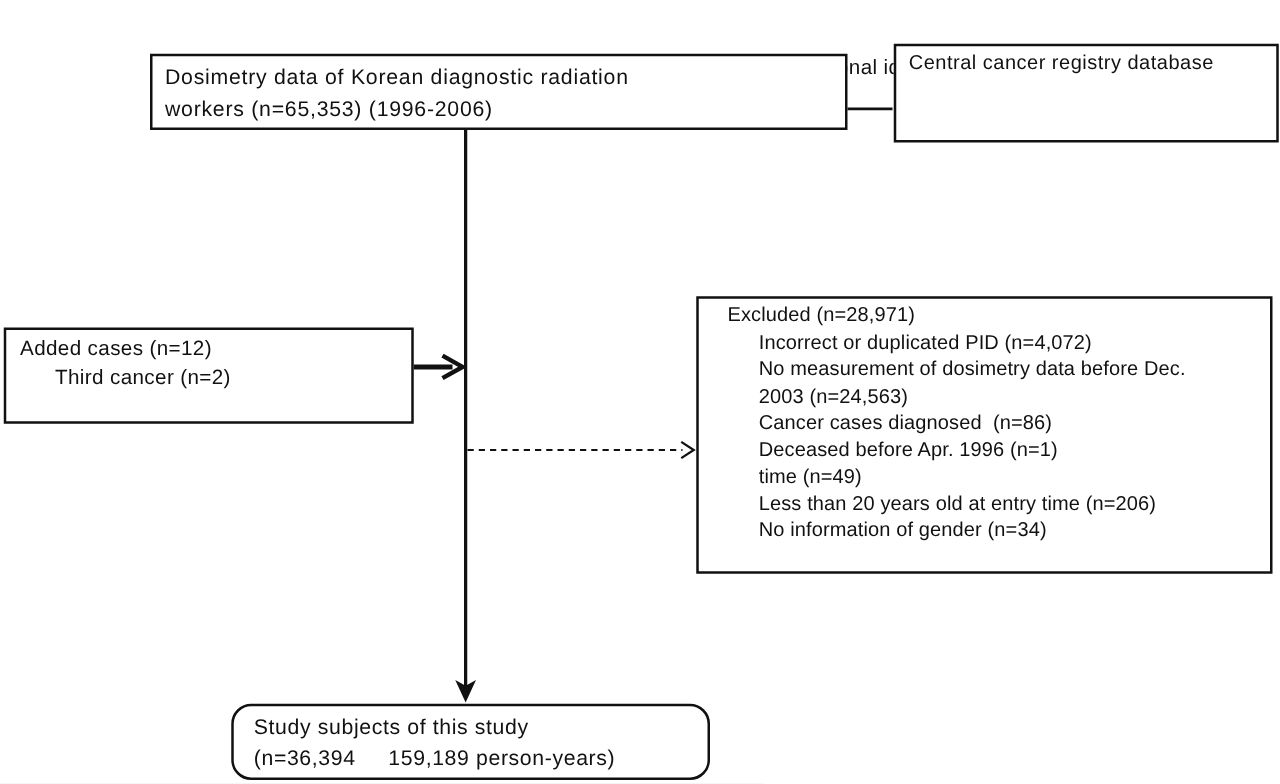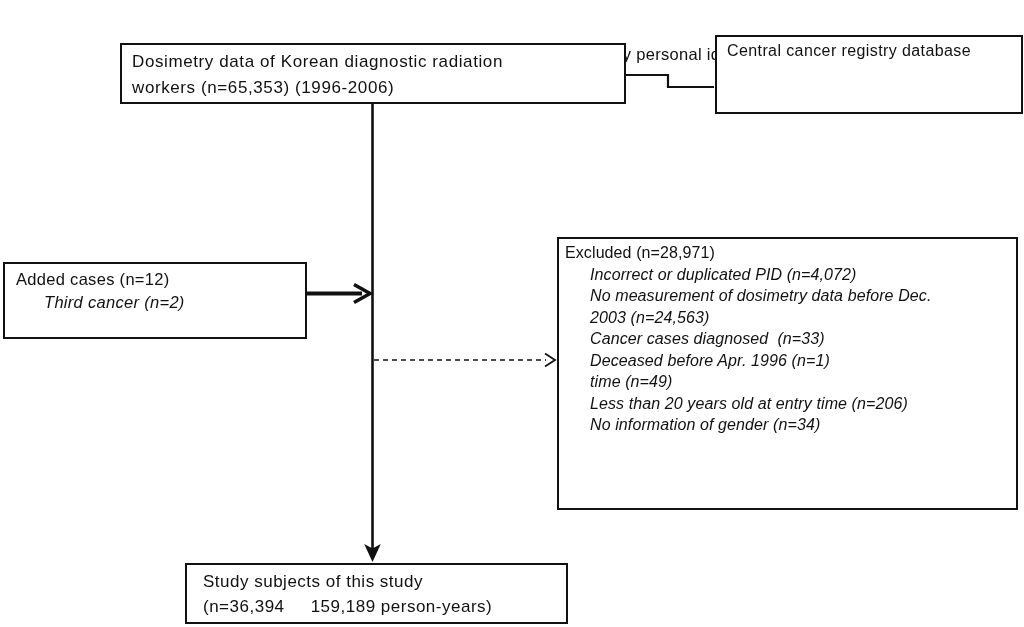--- a/index.html
+++ b/index.html
@@ -19,47 +19,47 @@
     left: 0; top: 0;
     width: 1024px; height: 627px;
     color: var(--ink);
   }
   .box {
     position: absolute;
     border: 2px solid var(--ink);
     background: var(--bg);
   }
   .line { white-space: pre; }
-  .sub { display: block; font-style: italic; }
+  .sub { display: block; }
   #box-dosimetry {
-    left: 120px; top: 43px; width: 506px; height: 61px;
+    left: 120px; top: 43px; width: 558px; height: 61px;
     padding: 4px 6px 0 10px;
     font-size: 17px; line-height: 26px; letter-spacing: 0.6px;
   }
   #box-registry {
     left: 715px; top: 35px; width: 308px; height: 79px;
     padding: 2px 10px 0 10px;
     font-size: 16px; line-height: 24px; letter-spacing: 0.4px;
   }
   #box-added {
-    left: 3px; top: 262px; width: 304px; height: 77px;
+    left: 3px; top: 262px; width: 328px; height: 77px;
     padding: 4px 4px 0 11px;
     font-size: 16.5px; line-height: 23px; letter-spacing: 0.3px;
   }
   #box-added .sub { margin-left: 28px; }
   #box-excluded {
-    left: 557px; top: 237px; width: 461px; height: 273px;
-    padding: 3px 2px 0 6px;
+    left: 557px; top: 237px; width: 461px; height: 222px;
+    padding: 3px 2px 0 23px;
     font-size: 16px; line-height: 21.5px; letter-spacing: 0.1px;
   }
   #box-excluded .sub { margin-left: 25px; }
   #box-study {
     left: 185px; top: 563px; width: 383px; height: 61px;
     padding: 4px 6px 0 16px;
-    font-size: 17px; line-height: 25px; letter-spacing: 0.5px;
+    font-size: 17px; line-height: 25px; letter-spacing: 0.5px; border-radius: 16px;
   }
   .link-label {
     position: absolute;
     left: 577px; top: 2px;
     font-size: 16.5px; line-height: 21px; letter-spacing: 0.3px;
     white-space: pre;
   }
 </style>
 </head>
 <body>
@@ -92,21 +92,21 @@
   <div class="box" id="box-added">
     <div class="line">Added cases (n=12)</div>
     <div class="line sub">Third cancer (n=2)</div>
   </div>
 
   <div class="box" id="box-excluded">
     <div class="line">Excluded (n=28,971)</div>
     <div class="line sub">Incorrect or duplicated PID (n=4,072)</div>
     <div class="line sub">No measurement of dosimetry data before Dec.</div>
     <div class="line sub">2003 (n=24,563)</div>
-    <div class="line sub">Cancer cases diagnosed  (n=33)</div>
+    <div class="line sub">Cancer cases diagnosed  (n=86)</div>
     <div class="line sub">Deceased before Apr. 1996 (n=1)</div>
     <div class="line sub">time (n=49)</div>
     <div class="line sub">Less than 20 years old at entry time (n=206)</div>
     <div class="line sub">No information of gender (n=34)</div>
   </div>
 
   <div class="box" id="box-study">
     <div class="line">Study subjects of this study</div>
     <div class="line">(n=36,394     159,189 person-years)</div>
   </div>

